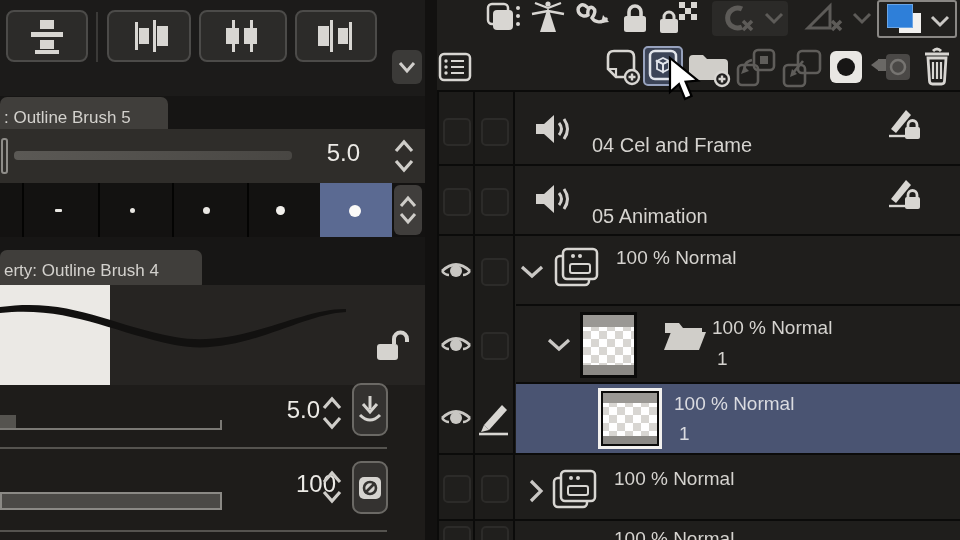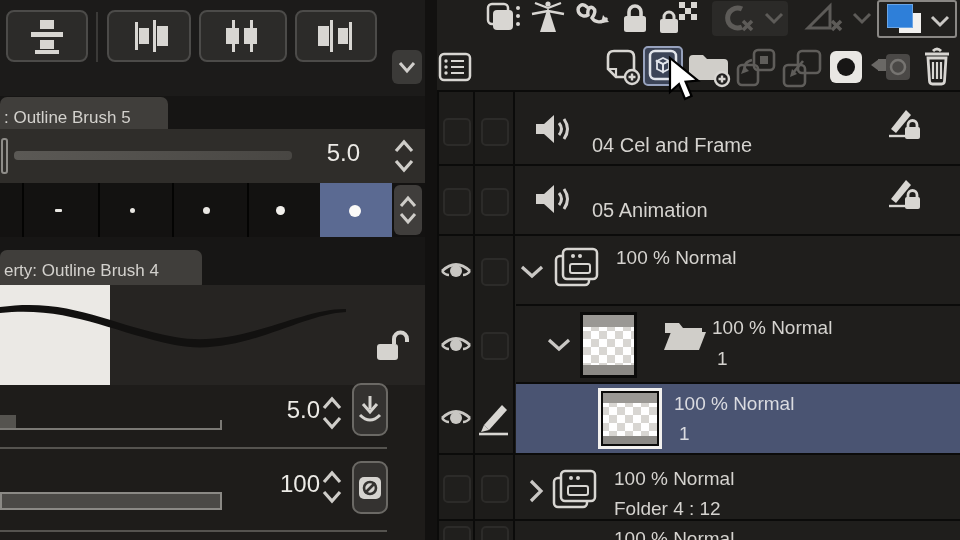--- a/index.html
+++ b/index.html
@@ -141,21 +141,21 @@
       <path d="M13 2 V15"></path>
         <path d="M6 10 L13 18 L20 10"></path>
         <path d="M3 21 q10 10 20 0"></path>
     </svg>
   </div>
   <div class="abs" style="left:0;top:415px;width:16px;height:15px;background:#55534f;"></div>
   <div class="abs" style="left:0;top:428px;width:222px;height:2px;background:#7b7975;"></div>
   <div class="abs" style="left:220px;top:420px;width:2px;height:10px;background:#7b7975;"></div>
   <div class="hline" style="left:0;top:447px;width:387px;"></div>
 
-  <div class="bignum" style="left:252px;top:470px;width:68px;">100</div>
+  <div class="bignum" style="left:268px;top:470px;width:68px;">100</div>
   <div class="spin" style="left:320px;top:469px;">
     <svg width="24" height="36" viewBox="0 0 24 36" fill="none" stroke="#cfcdc9" stroke-width="3.2">
       <path d="M4 13 L12 4 L20 13"></path>
         <path d="M4 23 L12 32 L20 23"></path>
     </svg>
   </div>
   <div class="roundbtn" style="left:352px;top:461px;">
     <svg width="26" height="26" viewBox="0 0 26 26">
       <rect x="2" y="2" width="22" height="22" rx="5" fill="#d5d3cf"></rect>
       <circle cx="13" cy="13" r="6" fill="none" stroke="#343230" stroke-width="2.6"></circle>
@@ -334,21 +334,21 @@
     <path d="M1 30 H20" stroke="#d8d6d2" stroke-width="2.4"></path>
     <path d="M20,22 v-3 a4.5,4.5 0 0 1 9,0 v3" fill="none" stroke="#d8d6d2" stroke-width="2.8"></path>
     <rect x="17" y="21" width="15" height="12" rx="2" fill="#d8d6d2"></rect>
   </svg>
 
   <svg class="abs" style="left:534px;top:182px;" width="40" height="34" viewBox="0 0 40 34">
     <polygon points="2,12 10,12 20,3 20,31 10,22 2,22" fill="#d3d1cd"></polygon>
     <path d="M25,11 Q30,17 25,23" fill="none" stroke="#d3d1cd" stroke-width="3"></path>
     <path d="M30,7 Q37,17 30,27" fill="none" stroke="#d3d1cd" stroke-width="3"></path>
   </svg>
-  <div class="rowtext" style="left:592px;top:199px;font-size:20px;">05 Animation</div>
+  <div class="rowtext" style="left:592px;top:205px;font-size:20px;">05 Animation</div>
   <svg class="abs" style="left:888px;top:176px;" width="34" height="38" viewBox="0 0 34 38">
     <polygon points="3,23 18,4 23,9 8,27" fill="#d8d6d2"></polygon>
     <path d="M1 30 H20" stroke="#d8d6d2" stroke-width="2.4"></path>
     <path d="M20,22 v-3 a4.5,4.5 0 0 1 9,0 v3" fill="none" stroke="#d8d6d2" stroke-width="2.8"></path>
     <rect x="17" y="21" width="15" height="12" rx="2" fill="#d8d6d2"></rect>
   </svg>
 
   <svg class="abs" style="left:519px;top:263px;" width="26" height="18" viewBox="0 0 26 18" fill="none" stroke="#c9c7c4" stroke-width="3.2">
       <path d="M3 4 L13 13 L23 4"></path>
     </svg>
@@ -380,21 +380,20 @@
       <path d="M4 3 L14 13 L4 23"></path>
     </svg>
   <svg class="abs" style="left:551px;top:467px;" width="48" height="46" viewBox="0 0 48 46">
     <rect x="3" y="11" width="33" height="29" rx="4" fill="none" stroke="#d8d6d2" stroke-width="2.5"></rect>
     <rect x="10" y="4" width="34" height="30" rx="4" fill="#1f1e1c" stroke="#d8d6d2" stroke-width="2.5"></rect>
     <circle cx="20" cy="11" r="2" fill="#d8d6d2"></circle>
       <circle cx="27" cy="11" r="2" fill="#d8d6d2"></circle>
     <rect x="17" y="19" width="20" height="9" rx="2" fill="none" stroke="#d8d6d2" stroke-width="2"></rect>
   </svg>
   <div class="rowtext" style="left:614px;top:468px;">100 % Normal</div>
-  <div class="rowtext" style="left:614px;top:498px;">Folder 4 : 12</div>
 
   <div class="rowtext" style="left:614px;top:528px;">100 % Normal</div>
 
   <svg class="abs" style="left:666px;top:56px;z-index:50;" width="38" height="48" viewBox="0 0 19 24">
     <path d="M2 1 L2 18 L6.5 14 L9.5 21.5 L12.8 20 L9.8 12.8 L16 12.3 Z" fill="#ffffff" stroke="#000000" stroke-width="1.1"></path>
   </svg>
 
 </div>
 
 </body></html>

